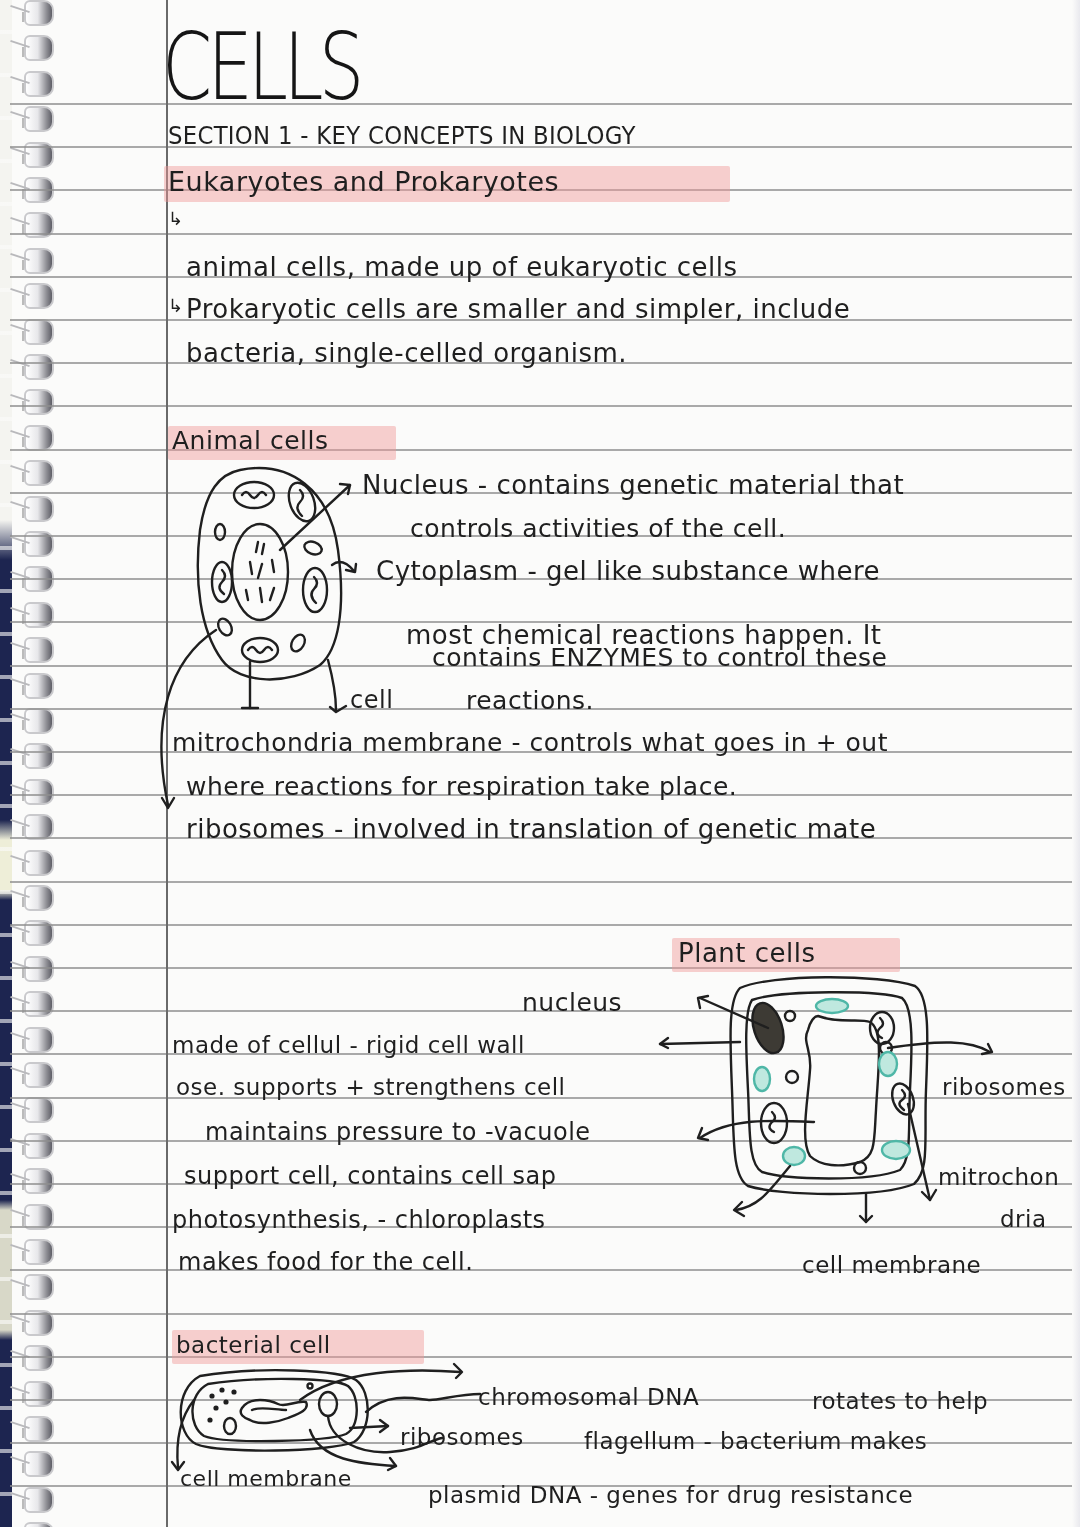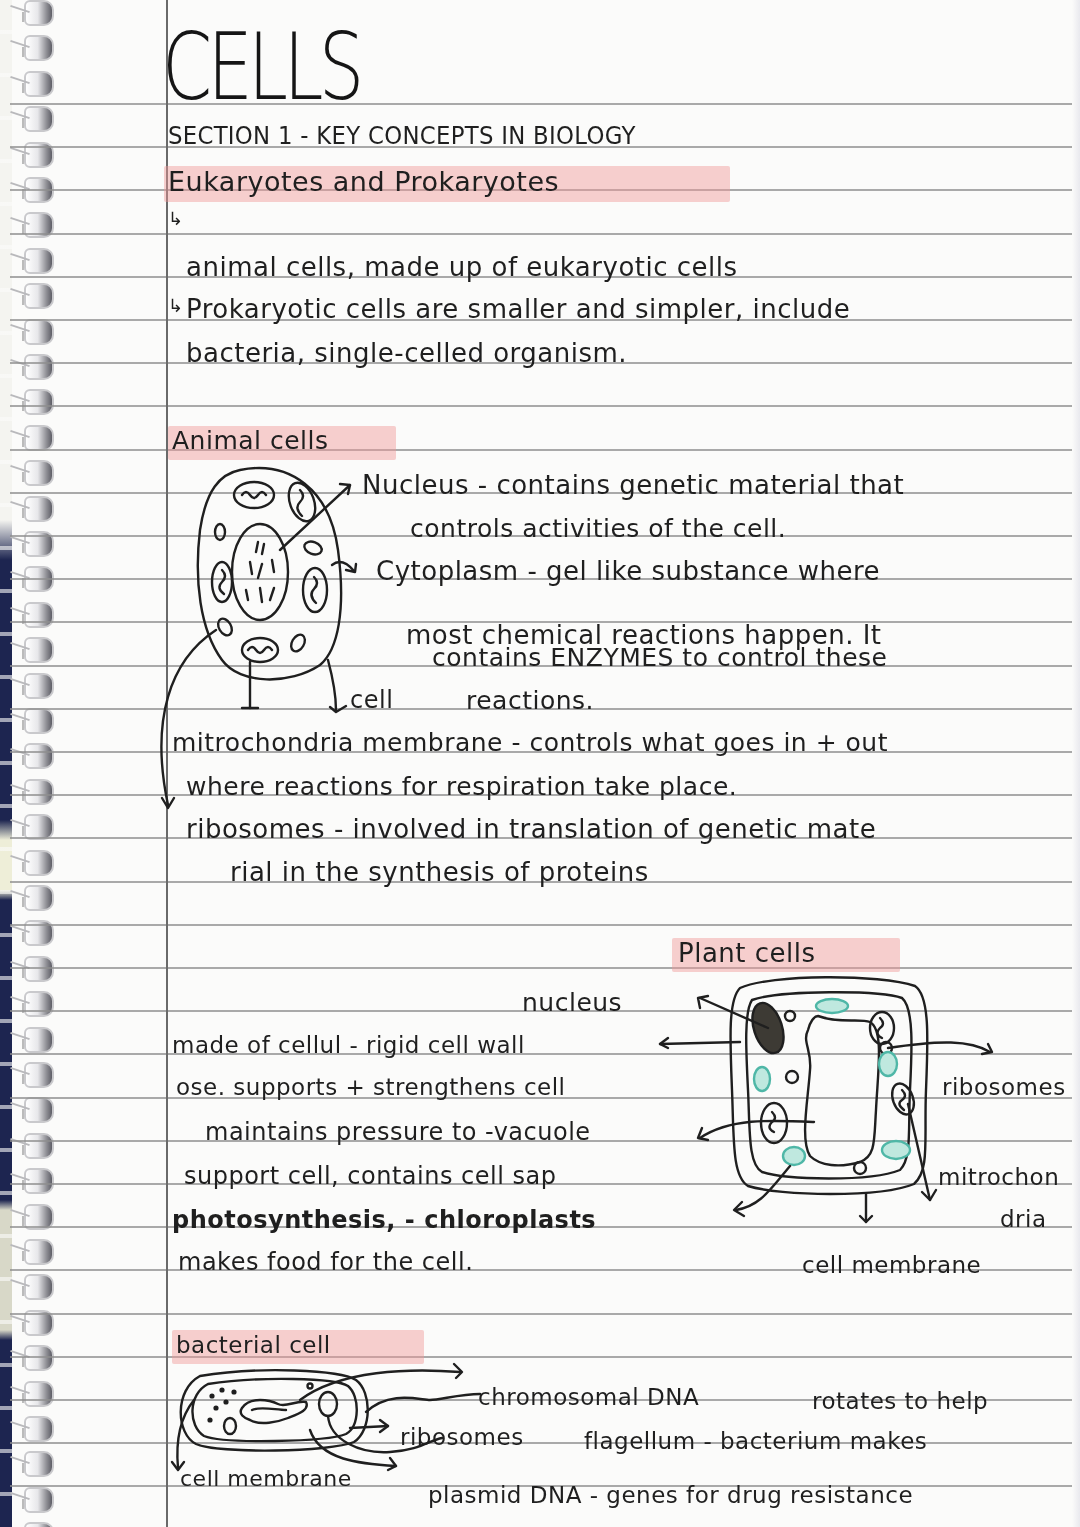--- a/index.html
+++ b/index.html
@@ -208,31 +208,30 @@
   <div class="hand body-text" style="left:410px; top:514px; font-size:25px;">controls activities of the cell.</div>
   <div class="hand body-text" style="left:376px; top:556px;">Cytoplasm - gel like substance where</div>
   <div class="hand body-text" style="left:406px; top:600px;margin-top:20px;">most chemical reactions happen. It</div>
   <div class="hand body-text" style="left:432px; top:643px; font-size:25px;">contains ENZYMES to control these</div>
   <div class="hand body-text" style="left:466px; top:686px; font-size:25px;">reactions.</div>
   <div class="hand body-text" style="left:350px; top:686px; font-size:24px;">cell</div>
 
   <div class="hand body-text" style="left:172px; top:728px; font-size:25px;">mitrochondria membrane - controls what goes in + out</div>
   <div class="hand body-text" style="left:186px; top:772px; font-size:25px;">where reactions for respiration take place.</div>
   <div class="hand body-text" style="left:186px; top:814px;">ribosomes - involved in translation of genetic mate</div>
-  <div class="hand body-text" style="left:230px; top:857px;">rial in the synthesis of proteins</div>
 
   <div class="hl" style="left:672px; top:938px; width:228px; height:34px;"></div>
   <div class="hand sub" style="left:678px; top:938px; font-size:26px;">Plant cells</div>
 
   <div class="hand body-text" style="left:522px; top:988px; font-size:25px;">nucleus</div>
   <div class="hand body-text" style="left:172px; top:1032px; font-size:23px;">made of cellul - rigid cell wall</div>
   <div class="hand body-text" style="left:176px; top:1074px; font-size:23px;">ose. supports + strengthens cell</div>
   <div class="hand body-text" style="left:172px; top:1118px; font-size:24px;margin-left:33px;">maintains pressure to -vacuole</div>
   <div class="hand body-text" style="left:184px; top:1162px; font-size:24px;">support cell, contains cell sap</div>
-  <div class="hand body-text" style="left:172px; top:1206px; font-size:24px;font-weight:bold;">photosynthesis,   - chloroplasts</div>
+  <div class="hand body-text" style="left:172px; top:1206px; font-size:24px;">photosynthesis,   - chloroplasts</div>
   <div class="hand body-text" style="left:178px; top:1248px; font-size:24px;">makes food for the cell.</div>
 
   <svg class="draw" style="left:690px; top:970px;" width="340" height="260">
     <path d="M50 18 C80 4 190 4 225 16 C240 26 238 70 236 120 C234 170 240 200 224 214 C190 228 90 226 58 216 C42 206 44 170 42 120 C40 70 38 30 50 18 Z"></path>
     <path d="M62 30 C90 20 190 20 212 28 C224 38 222 80 220 120 C218 160 222 188 210 200 C180 212 96 210 72 202 C58 194 60 160 58 120 C56 80 54 42 62 30 Z"></path>
     <path d="M128 46 C150 54 170 48 180 52 C194 60 188 100 186 140 C184 170 186 186 170 192 C150 198 130 196 120 186 C110 170 118 130 120 100 C122 80 112 72 118 60 C120 52 124 46 128 46 Z"></path>
     <ellipse cx="78" cy="58" rx="14" ry="26" transform="rotate(-18 78 58)" style="fill:#3d3a34"></ellipse>
     <circle cx="100" cy="46" r="5"></circle>
       <circle cx="102" cy="107" r="6"></circle>
       <circle cx="196" cy="78" r="6"></circle>

